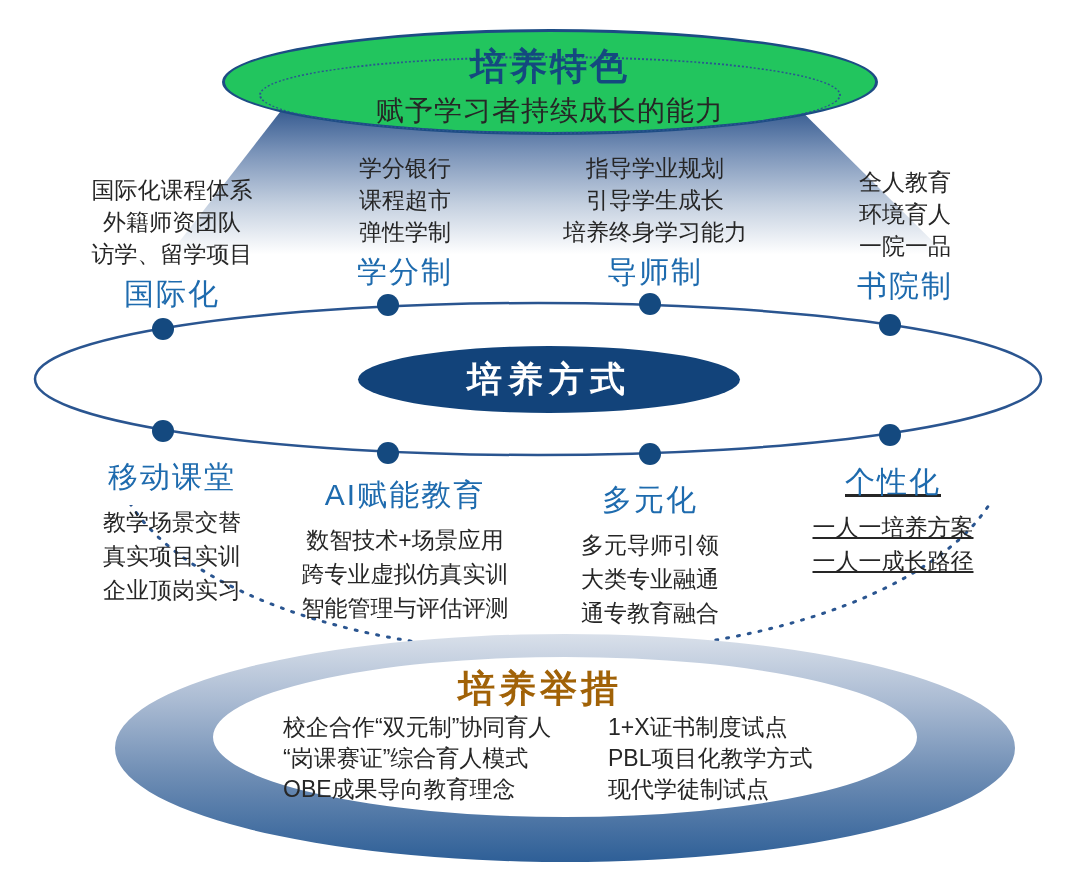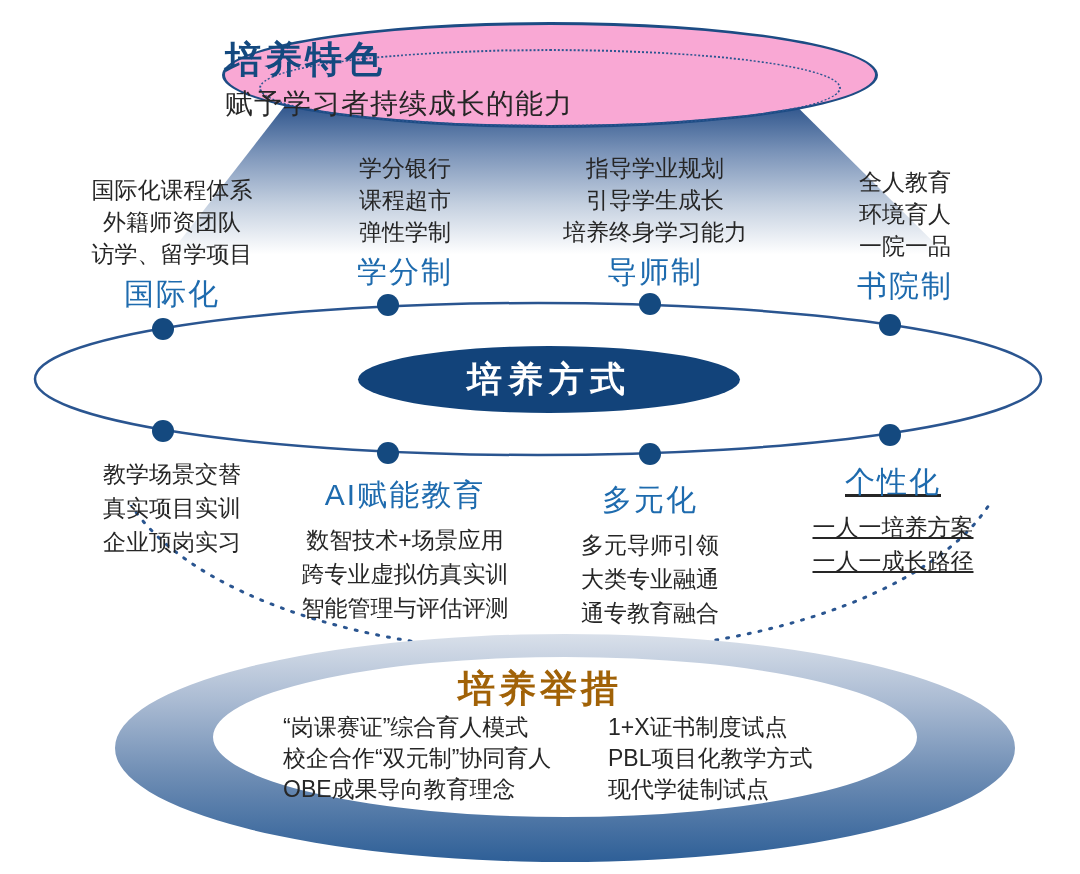--- a/index.html
+++ b/index.html
@@ -11,23 +11,23 @@
   }
   .layer{position:absolute;left:0;top:0;width:1080px;height:874px;}
   
   .beam{
     position:absolute;left:120px;top:106px;width:890px;height:212px;
     background:linear-gradient(180deg,#30568d 0%,#7b94b9 22%,#c3cfdf 46%,rgba(255,255,255,0) 70%);
     clip-path:polygon(18.5% 0%,76% 0%,100% 100%,0% 100%);
   }
   
   .top-oval{
-    position:absolute;left:222px;top:22px;width:656px;height:106px;
-    background:#f9a8d4;border:3px solid #1d4c84;border-radius:50%;
-    box-sizing:border-box;text-align:left;
+    position:absolute;left:222px;top:29px;width:656px;height:106px;
+    background:#22c55e;border:3px solid #1d4c84;border-radius:50%;
+    box-sizing:border-box;text-align:center;
   }
   .dotted-oval{
     position:absolute;left:34px;top:24px;width:582px;height:78px;
     border:2px dotted #2a5590;border-radius:50%;box-sizing:border-box;
   }
   .top-title{
     position:absolute;left:0;top:10px;width:100%;
     font-size:37px;font-weight:700;color:#14497f;letter-spacing:3px;
   }
   .top-sub{
@@ -136,20 +136,21 @@
     <div class="line">环境育人</div>
     <div class="line">一院一品</div>
     <div class="cat">书院制</div>
   </div>
 
   <div class="center-oval">
     <span>培养方式</span>
   </div>
 
   <div class="col mid-row" style="left:22px;top:457px;width:300px;">
+    <div class="cat">移动课堂</div>
     <div class="line">教学场景交替</div>
     <div class="line">真实项目实训</div>
     <div class="line">企业顶岗实习</div>
   </div>
 
   <div class="col mid-row" style="left:255px;top:475px;width:300px;">
     <div class="cat">AI赋能教育</div>
     <div class="line">数智技术+场景应用</div>
     <div class="line">跨专业虚拟仿真实训</div>
     <div class="line">智能管理与评估评测</div>
@@ -164,22 +165,22 @@
 
   <div class="col mid-row" style="left:743px;top:462px;width:300px;text-decoration:underline;">
     <div class="cat">个性化</div>
     <div class="line">一人一培养方案</div>
     <div class="line">一人一成长路径</div>
   </div>
 
   <div class="bottom-title">培养举措</div>
 
   <div class="bottom-col bl">
+    <div class="line">校企合作“双元制”协同育人</div>
     <div class="line">“岗课赛证”综合育人模式</div>
-    <div class="line">校企合作“双元制”协同育人</div>
     <div class="line">OBE成果导向教育理念</div>
   </div>
 
   <div class="bottom-col br">
     <div class="line">1+X证书制度试点</div>
     <div class="line">PBL项目化教学方式</div>
     <div class="line">现代学徒制试点</div>
   </div>
 
 </div>

